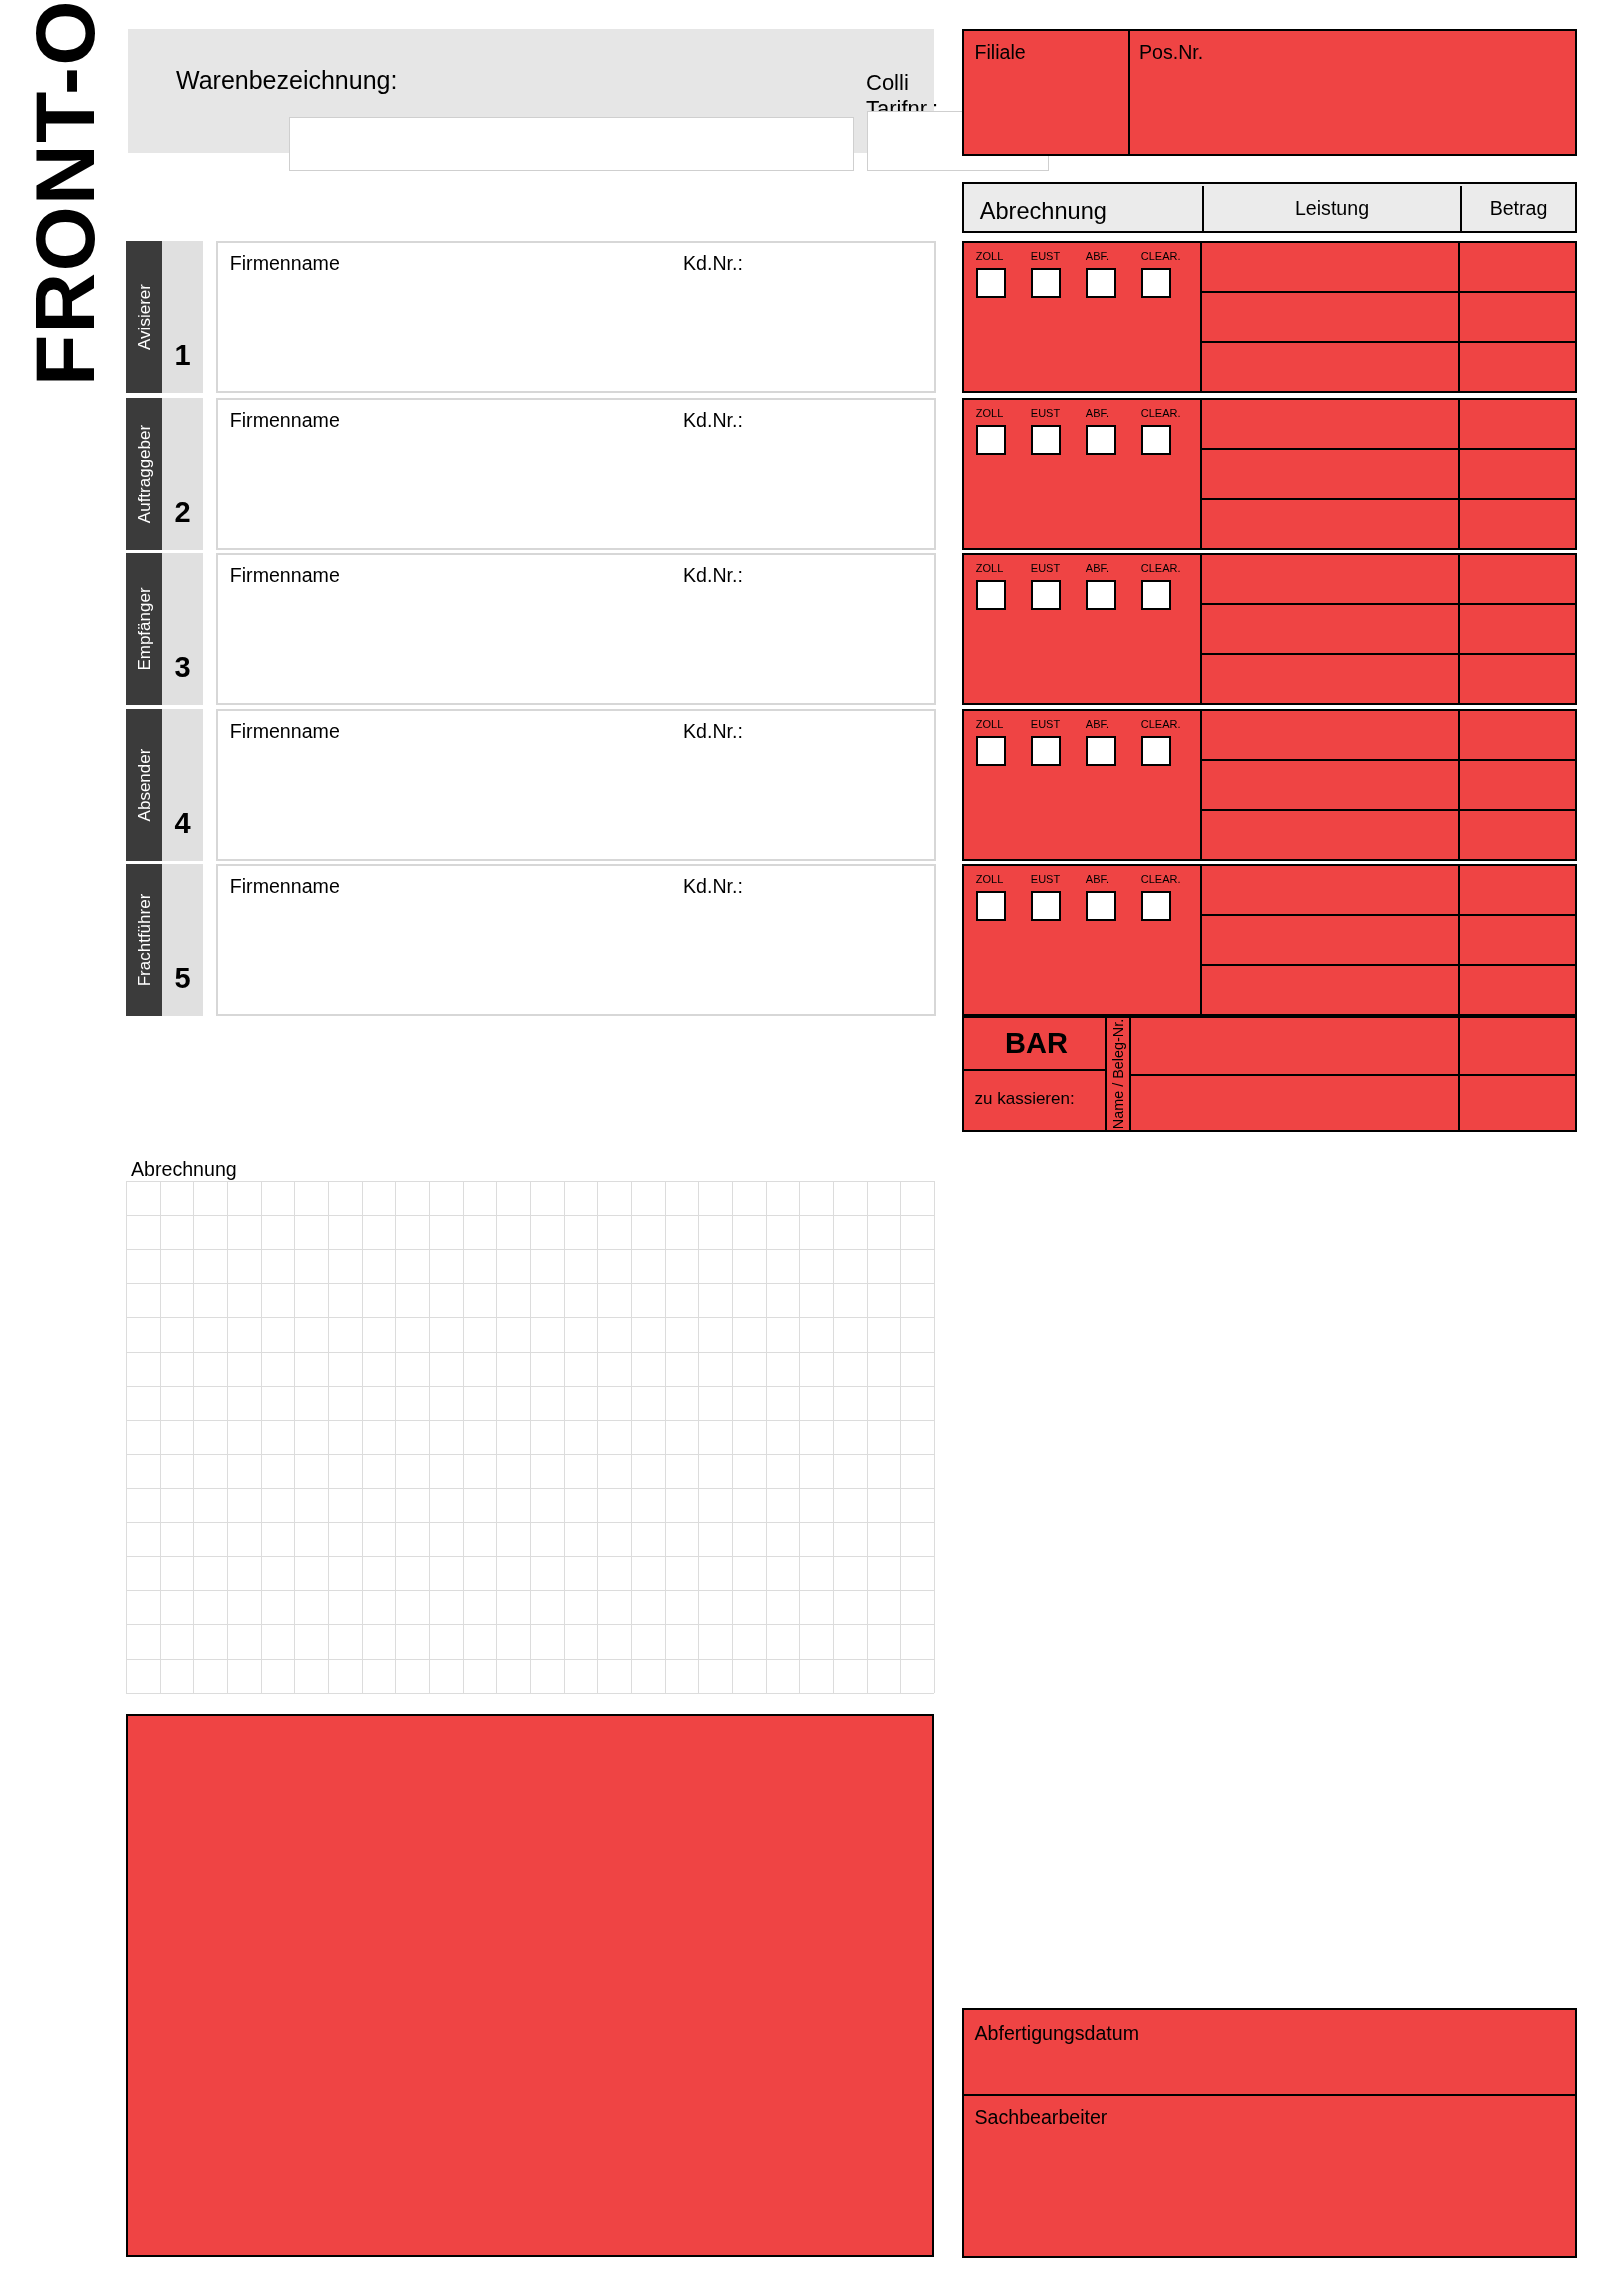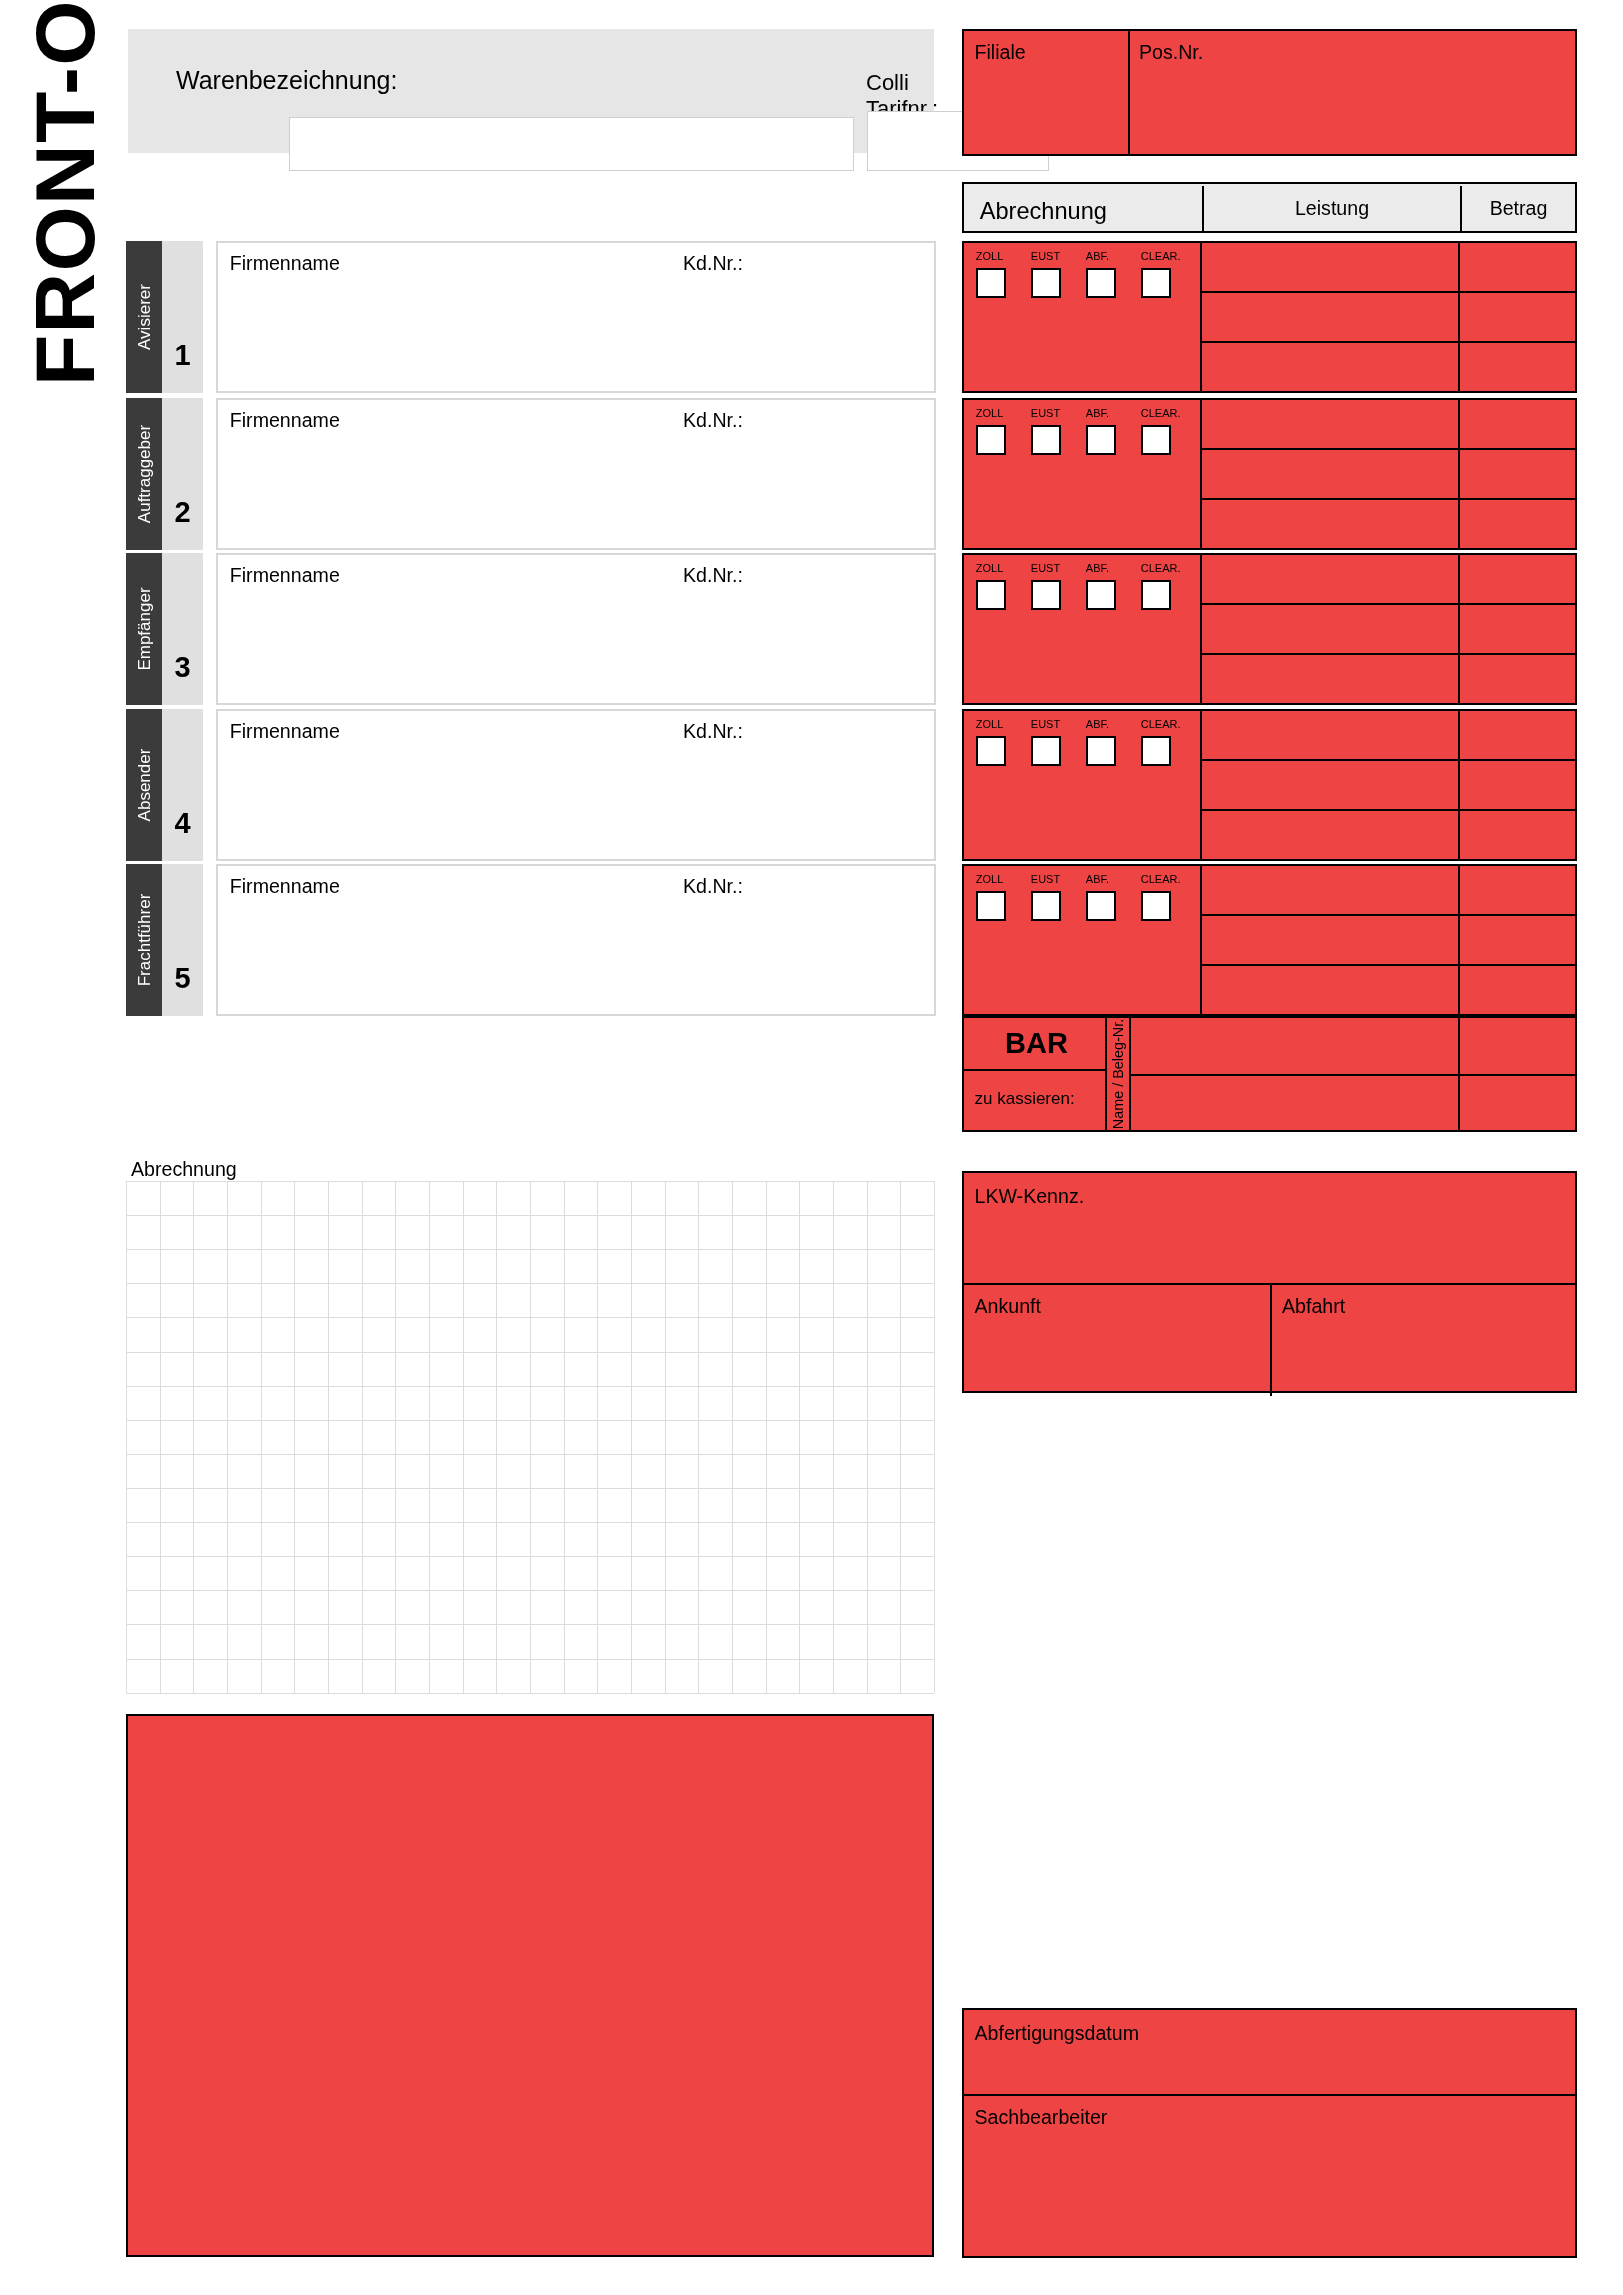--- a/index.html
+++ b/index.html
@@ -498,30 +498,20 @@
       <div class="gh" style="top: 341px;"></div>
       <div class="gh" style="top: 375px;"></div>
       <div class="gh" style="top: 409px;"></div>
       <div class="gh" style="top: 443px;"></div>
       <div class="gh" style="top: 478px;"></div>
       <div class="gh" style="top: 512px;"></div>
     </div>
 
   <div class="box big-note-box"></div>
 
-  <div class="box" style="left:962px; top:1171px; width:615px; height:222px;">
-    <div class="grid-line-h" style="left:0; top:110px; width:100%;"></div>
-    <div class="grid-line-v" style="left:306px; top:110px; height:113px;"></div>
-    <div class="cell-label" style="left:10.5px; top:11.8px;">LKW-Kennz.</div>
-    <div style="position:absolute; left:7.9px; top:38px; width:595px; height:68px;"></div>
-    <div class="cell-label" style="left:10.5px; top:122px;">Ankunft</div>
-    <div style="position:absolute; left:7.9px; top:148px; width:294px; height:69px;"></div>
-    <div class="cell-label" style="left:318px; top:122px;">Abfahrt</div>
-    <div style="position:absolute; left:315px; top:148px; width:288px; height:69px;"></div>
-  </div>
 
 
   <div class="box" style="left:962px; top:2008px; width:615px; height:250px;">
     <div class="grid-line-h" style="left:0; top:84px; width:100%;"></div>
     <div class="cell-label" style="left:10.5px; top:11.8px;">Abfertigungsdatum</div>
     <div style="position:absolute; left:7.9px; top:38px; width:595px; height:42px;"></div>
     <div class="cell-label" style="left:10.5px; top:96px;">Sachbearbeiter</div>
     <div style="position:absolute; left:7.9px; top:124px; width:595px; height:120px;"></div>
   </div>
 

